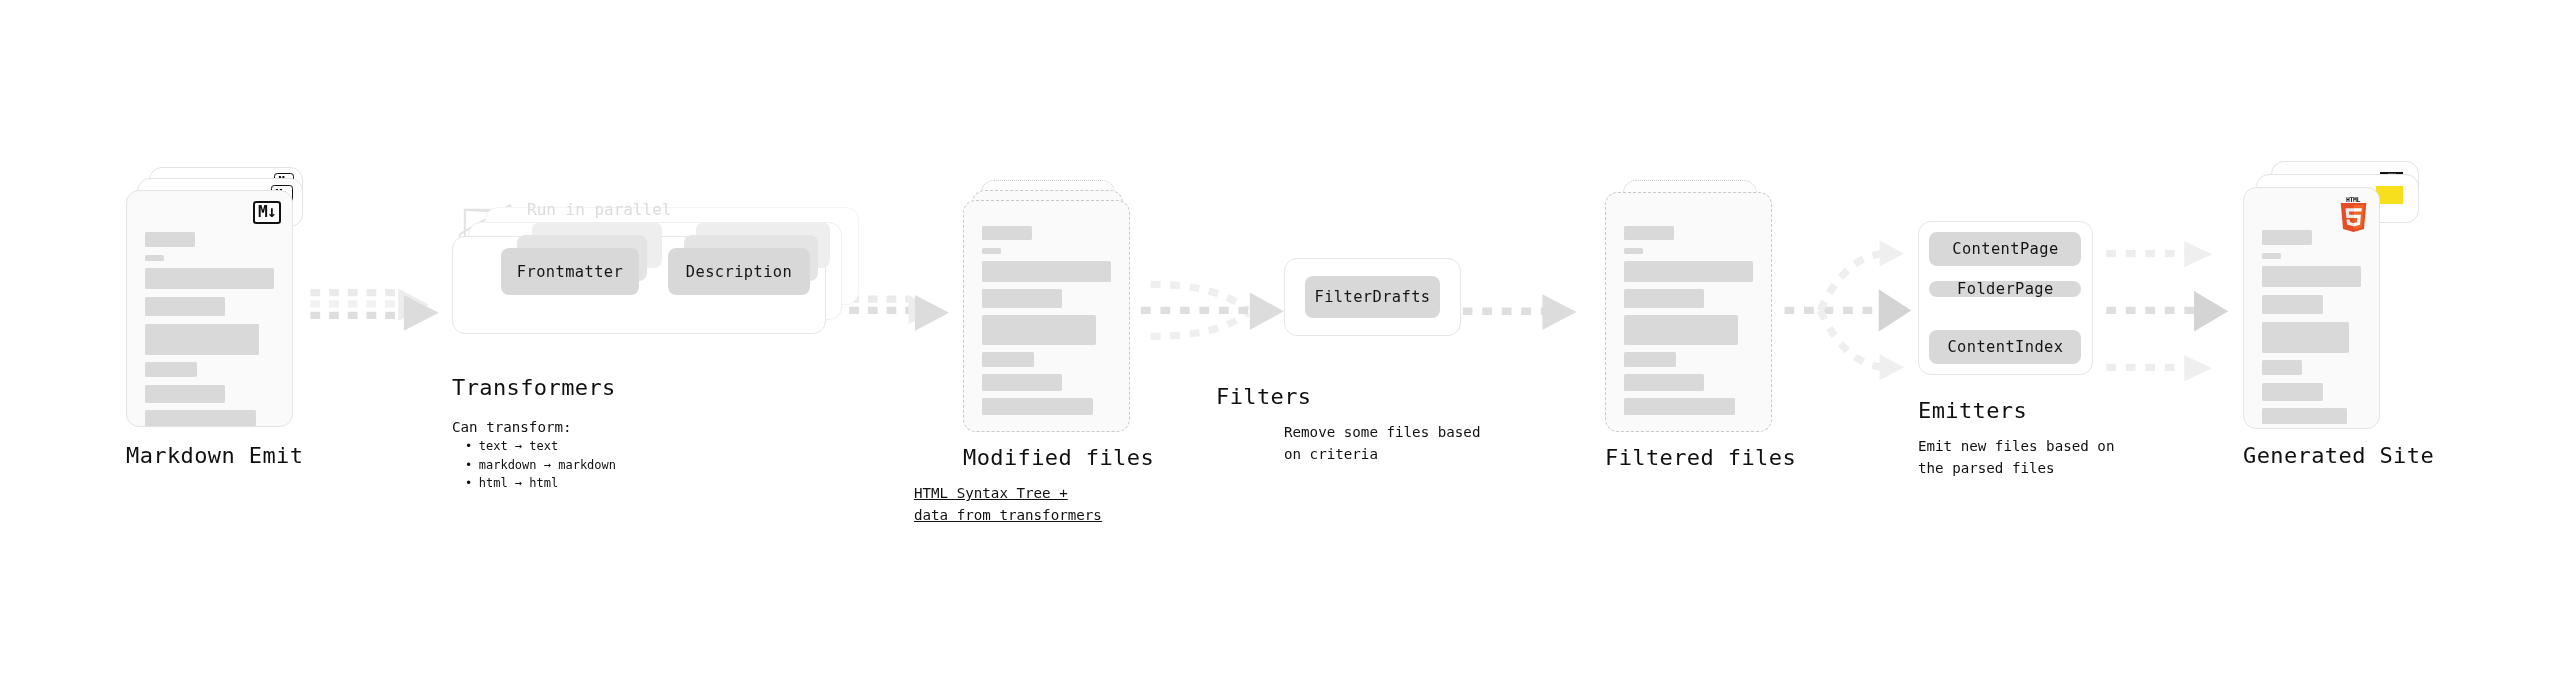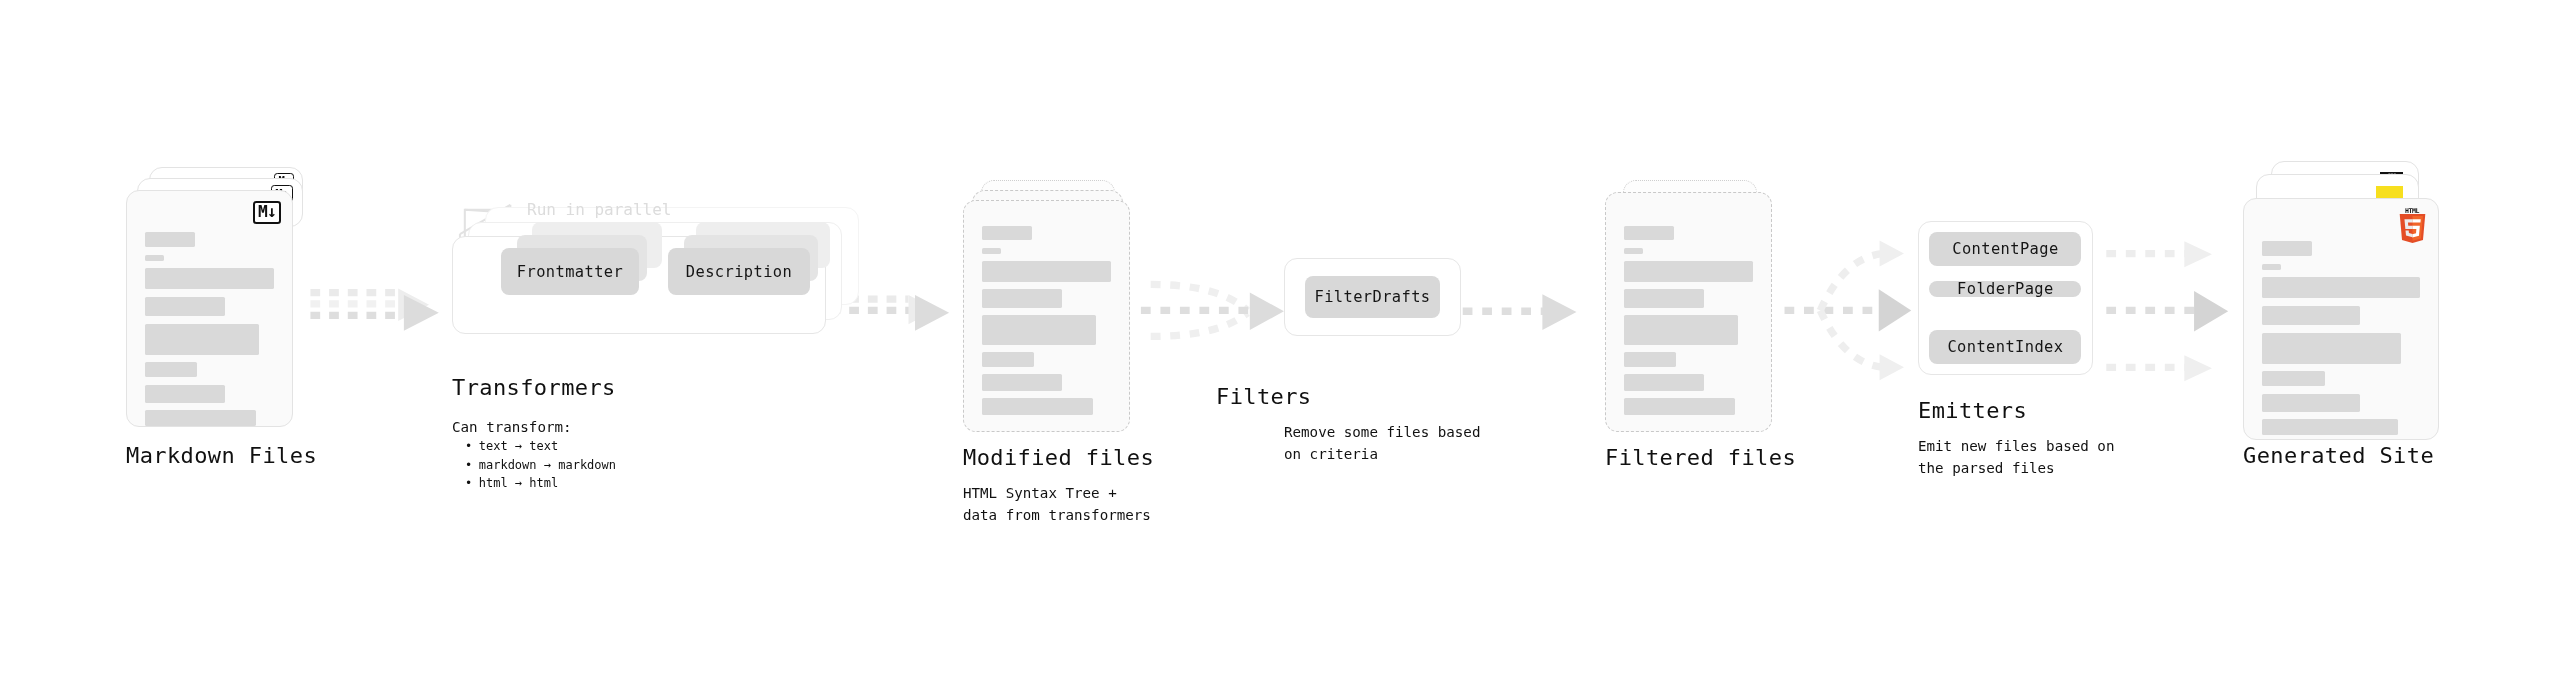--- a/index.html
+++ b/index.html
@@ -241,21 +241,21 @@
           <div class="bar" style="width:62%; height:19.5px;"></div>
           <div class="bar" style="width:88%; height:31px;"></div>
           <div class="bar" style="width:40%; height:15.4px;"></div>
           <div class="bar" style="width:62%; height:18px;"></div>
           <div class="bar" style="width:86%; height:16.3px;"></div>
         </div>
       </div>
     </div>
   </div>
 
-  <div class="caption-title" style="left:126px; top:443px;">Markdown Files</div>
+  <div class="caption-title" style="left:126px; top:443px;">Markdown Emit</div>
 
   <div class="node" style="left:452px; top:207px;">
 
     <div class="group-box layer3" style="left:32.5px; top:0px; width:374px; height:98px;"></div>
     <div class="group-box layer2" style="left:16.3px; top:14.6px; width:374px; height:98px;"></div>
     <div class="group-box" style="left:0px; top:29px; width:374px; height:98px;">
     </div>
 
     <div class="chip l3" style="left:80px; top:14.6px; width:130px; height:46px;">x</div>
     <div class="chip l2" style="left:65px; top:28px; width:130px; height:46px;">x</div>
@@ -291,21 +291,21 @@
           <div class="bar" style="width:88%; height:30px;"></div>
           <div class="bar" style="width:40%; height:14.6px;"></div>
           <div class="bar" style="width:62%; height:17px;"></div>
           <div class="bar" style="width:86%; height:16.3px;"></div>
         </div>
       </div>
     </div>
   </div>
 
   <div class="caption-title" style="left:963px; top:445px;">Modified files</div>
-  <div class="caption-sub" style="left:963px; top:482px;">HTML Syntax Tree +
+  <div class="caption-sub" style="left:914px; top:482px;text-decoration:underline;">HTML Syntax Tree +
 data from transformers</div>
 
   <div class="node" style="left:1284px; top:258px;">
     <div class="group-box" style="left:0px; top:0px; width:177px; height:78px;"></div>
     <div class="chip" style="left:21px; top:18px; width:135px; height:42px;">FilterDrafts</div>
   </div>
 
   <div class="caption-title" style="left:1216px; top:384px;">Filters</div>
   <div class="caption-sub" style="left:1284px; top:421px;">Remove some files based
 on criteria</div>
@@ -348,21 +348,21 @@
         <div style="position:absolute; right:14.6px; top:9.8px; width:23px; height:10.6px;">
           <div style="width:23px; height:7.3px; background:#111; color:#fff; font-size:4.9px; line-height:7.3px; text-align:center; letter-spacing:-0.2px;">CSS</div>
           <div style="width:23px; height:3.3px; background:#264de4; margin-top:0.8px;"></div>
         </div>
       </div>
 
       <div class="doc-card ghost" style="left:13px; top:13px; width:163px; height:49px;">
         <div style="position:absolute; right:14.6px; top:11.4px; width:27px; height:18px; background:#f7df1e;"></div>
       </div>
 
-      <div class="doc-card" style="left:0px; top:37px; width:196px; height:242px;">
+      <div class="doc-card" style="left:0px; top:26px; width:137px; height:242px;">
         <div style="position:absolute; right:11.4px; top:8.1px; width:29px; height:37px;">
           <div style="font-size:6.5px; font-weight:bold; letter-spacing:-0.4px; text-align:center; color:#111; line-height:8.1px;">HTML</div>
           <svg width="29" height="29" viewBox="0 0 512 512" style="display:block; margin-top:-0.8px;">
             <path fill="#e44d26" d="M71 460L30 0h452l-41 460-185 52z"></path>
             <path fill="#f16529" d="M256 472l149-41 35-394H256z"></path>
             <path fill="#ebebeb" d="M256 208h-75l-5-58h80V94H114l16 172h126zm0 145l-63-17-4-45h-56l8 89 115 32z"></path>
             <path fill="#fff" d="M255 208v58h69l-6 73-63 17v60l115-32 16-176zm0-114v56h142l5-56z"></path>
           </svg>
         </div>
         <div class="doc-body" style="top:42px;">

